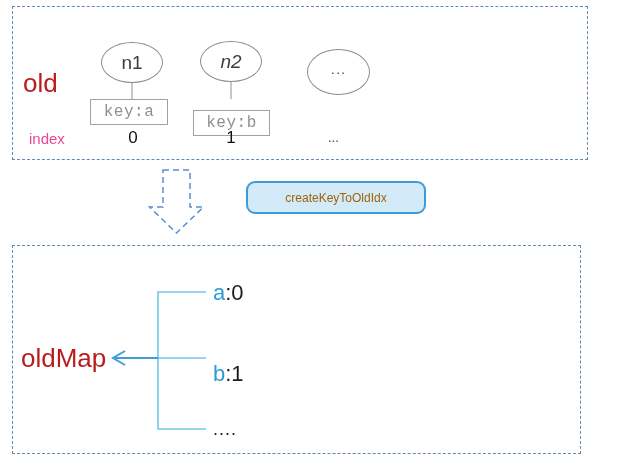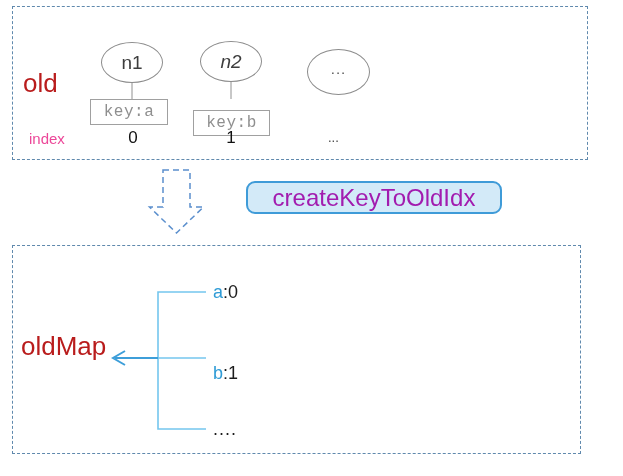--- a/index.html
+++ b/index.html
@@ -9,21 +9,21 @@
     background:#ffffff;
     font-family:"Liberation Sans", sans-serif;
     overflow:hidden;
   }
   .overlay{position:absolute;left:0;top:0;pointer-events:none;}
   .box{position:absolute;border:1px dashed #6089ad;background:transparent;box-sizing:border-box;}
   .top-box{left:12px;top:6px;width:576px;height:154px;}
   .bottom-box{left:12px;top:245px;width:569px;height:209px;}
   .label{position:absolute;color:#b91c1c;font-size:26px;line-height:26px;}
   .old-label{left:23px;top:70px;}
-  .oldmap-label{left:21px;top:333px;}
+  .oldmap-label{left:21px;top:345px;}
   .ellipse{
     position:absolute;border:1px solid #8c8c8c;border-radius:50%;
     display:flex;align-items:center;justify-content:center;
     box-sizing:border-box;color:#3d3d3d;font-size:19px;background:#fff;
   }
   .n1{left:101px;top:42px;width:62px;height:41px;}
   .n2{left:200px;top:41px;width:62px;height:41px;font-style:italic;}
   .more-ellipse{left:307px;top:49px;width:63px;height:46px;}
   .more-ellipse span{font-size:15px;color:#555;letter-spacing:1px;padding-bottom:8px;}
   .keybox{
@@ -33,26 +33,26 @@
     font-family:"Liberation Mono", monospace;letter-spacing:0.5px;
   }
   .key-a{left:90px;top:99px;width:78px;height:26px;}
   .key-b{left:193px;top:99px;width:77px;height:26px;margin-top:11px;}
   .index-label{position:absolute;left:29px;top:130px;font-size:15px;color:#ec4899;}
   .index-value{position:absolute;top:128px;width:26px;text-align:center;font-size:17px;color:#111;}
   .idx0{left:120px;}
   .idx1{left:218px;}
   .index-more{position:absolute;left:328px;top:130px;font-size:13px;color:#444;}
   .fn-button{
-    position:absolute;left:246px;top:181px;width:256px;height:33px;
+    position:absolute;left:246px;top:181px;width:180px;height:33px;
     box-sizing:border-box;border:2px solid #3f9bd8;border-radius:9px;
-    background:#d3eaf8;color:#a21caf;font-size:24px;
+    background:#d3eaf8;color:#a16207;font-size:12px;
     display:flex;align-items:center;justify-content:center;
   }
-  .entry{position:absolute;font-size:18px;line-height:27px;color:#1c1c1c;}
+  .entry{position:absolute;font-size:22px;line-height:27px;color:#1c1c1c;}
   .entry-a{left:213px;top:279px;}
   .entry-b{left:213px;top:335px;margin-top:25px;}
   .entry-key{color:#2e9bd6;}
   .entry-val{color:#1c1c1c;}
   .entry-more{position:absolute;left:213px;top:419px;font-size:18px;color:#1c1c1c;letter-spacing:1px;}
 </style>
 </head>
 <body>
 
 <div class="canvas">

